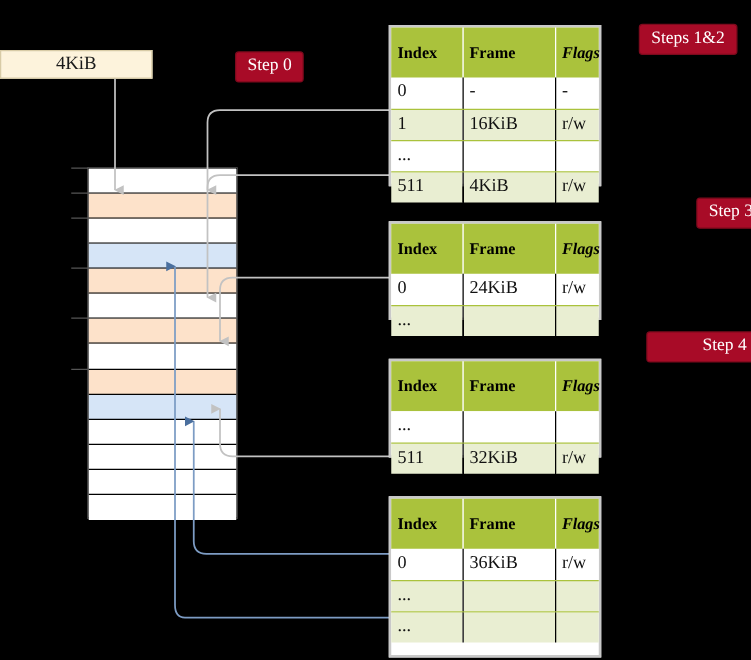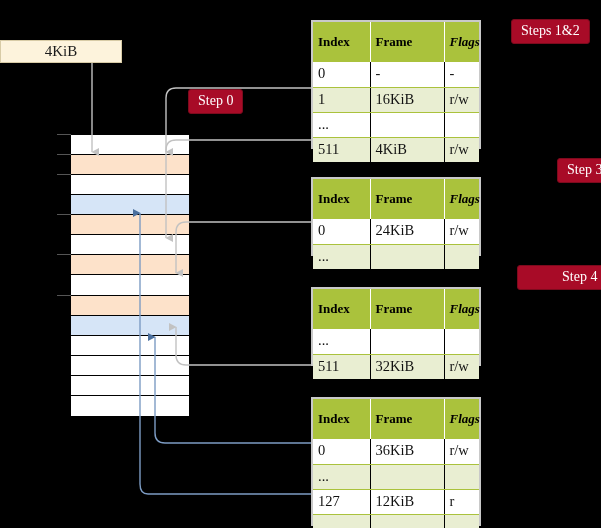--- a/index.html
+++ b/index.html
@@ -101,21 +101,21 @@
   
   #wires{position:absolute;left:0;top:0;width:601px;height:528px;pointer-events:none;}
 </style>
 </head>
 <body>
 
 <div id="stage">
 
   <div class="va-box" id="vabox" style="left:0px;top:40px;width:122px;height:23px;">4KiB</div>
 
-  <div class="step-badge" style="left:188px;top:41px;margin-top:48px;">Step 0</div>
+  <div class="step-badge" style="left:188px;top:41px;">Step 0</div>
   <div class="step-badge" style="left:511px;top:19px;">Steps 1&amp;2</div>
   <div class="step-badge" style="left:521px;top:158px;margin-left:36px;">Step 3</div>
   <div class="step-badge" style="left:517px;top:265px;padding-left:44px;">Step 4</div>
 
   <div id="memcol" style="left:70px;top:134px;width:120px;height:281px;">
       <div class="mrow white" style="height: 20.0714px;"></div>
       <div class="mrow orange" style="height: 20.0714px;"></div>
       <div class="mrow white" style="height: 20.0714px;"></div>
       <div class="mrow blue" style="height: 20.0714px;"></div>
       <div class="mrow orange" style="height: 20.0714px;"></div>
@@ -272,25 +272,20 @@
           <tr class="odd">
             <td>0</td>
             <td>36KiB</td>
             <td>r/w</td>
           </tr>
           <tr class="even">
             <td>...</td>
             <td></td>
             <td></td>
           </tr>
-          <tr class="odd">
-            <td>127</td>
-            <td>12KiB</td>
-            <td>r</td>
-          </tr>
           <tr class="even">
             <td>...</td>
             <td></td>
             <td></td>
           </tr>
         </tbody>
       </table>
     </div>
 
 <div class="tick" style="left: 57px; width: 14px; top: 134px;"></div>

